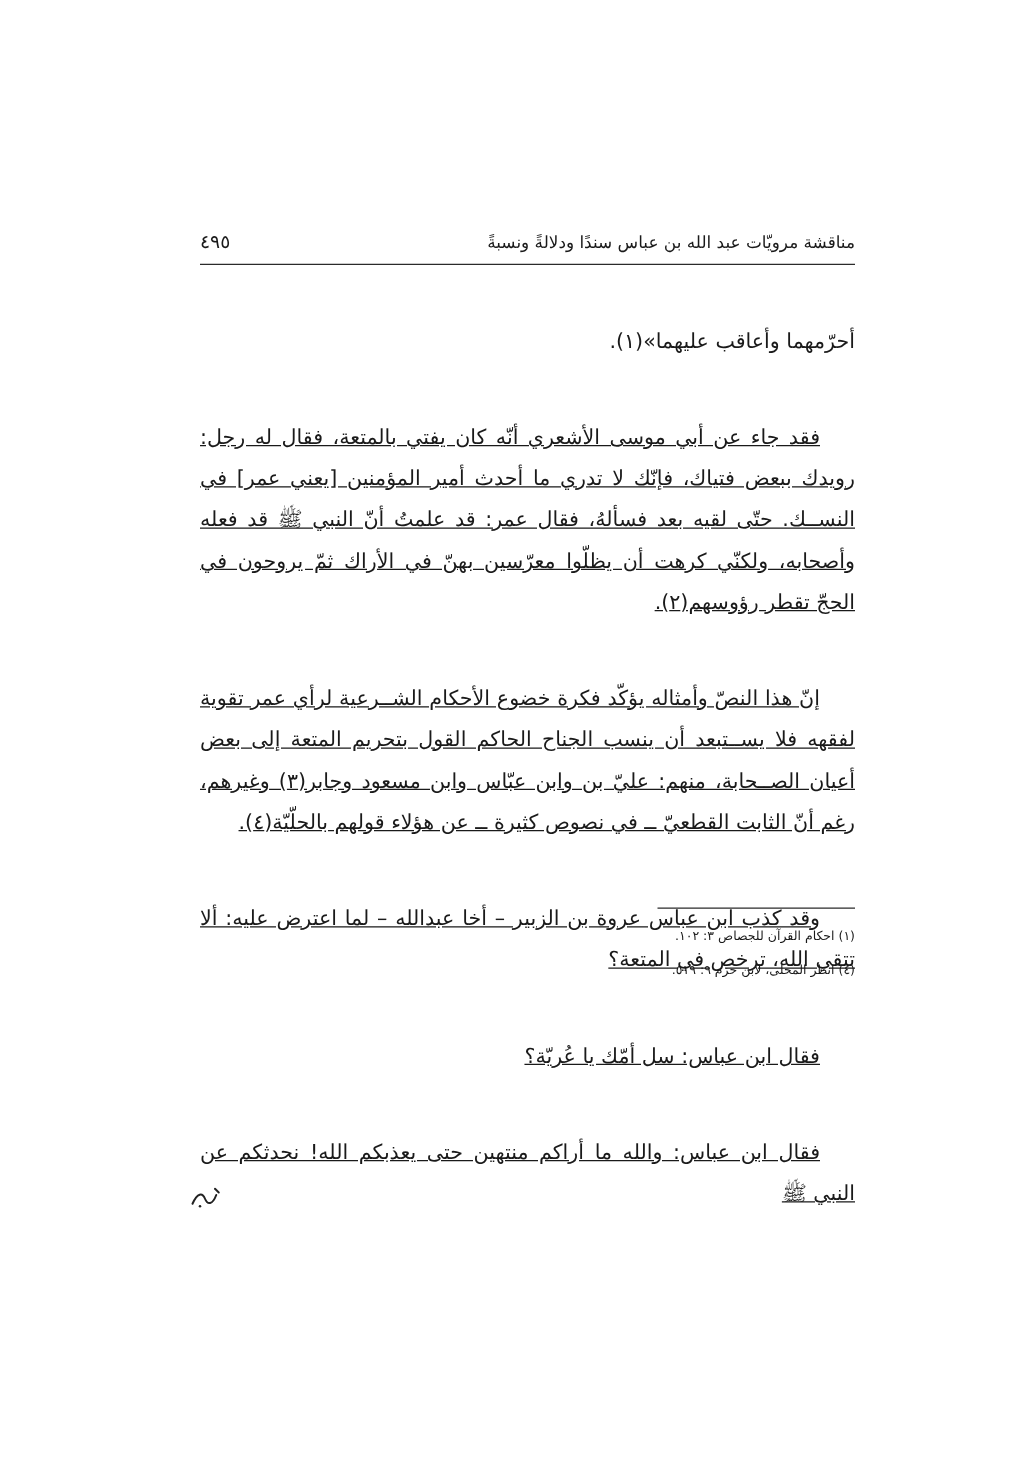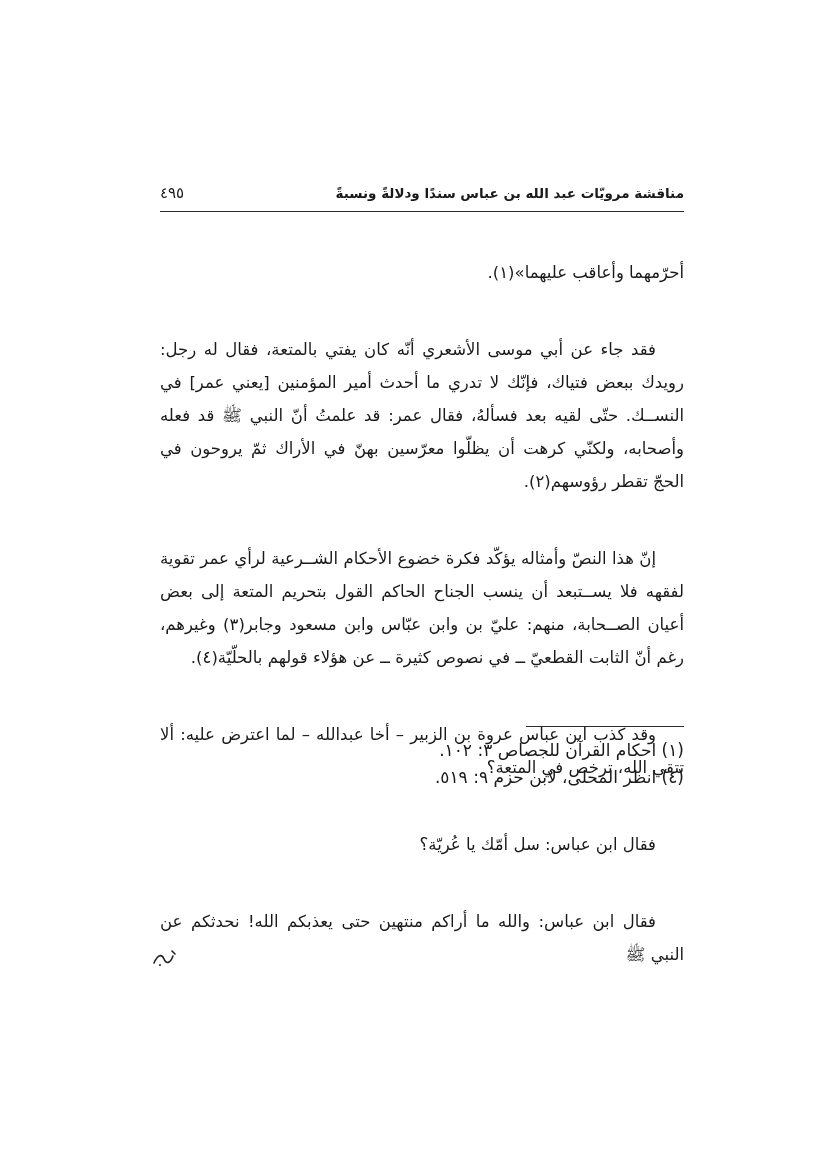--- a/index.html
+++ b/index.html
@@ -21,56 +21,56 @@
     width: 524px;
     direction: rtl;
   }
   .header-row {
     display: flex;
     justify-content: space-between;
     align-items: baseline;
   }
   .header-title {
     font-size: 13.5px;
-    font-weight: bold;
+    font-weight: normal;
     letter-spacing: 0;
   }
   .page-number {
     font-size: 15px;
     font-weight: normal;
     text-align: right;
   }
   .header-rule {
     border: none;
     border-top: 1.4px solid #2b2b2b;
     margin-top: 9px;
     margin-bottom: 14px;
   }
   .body-text p {
     font-size: 16.5px;
     line-height: 33px;
     text-align: justify;
     text-align-last: right;
     margin-top: 44px;
   }
-  .body-text p.indent { text-indent: 28px; }
+  .body-text p.indent { text-indent: 28px; text-decoration: underline; }
   .footnotes-section {
     position: absolute;
     top: 726px;
     right: 142px;
     width: 524px;
     direction: rtl;
   }
   .footnote-sep {
     width: 158px;
     border-top: 1.2px solid #2b2b2b;
     margin-bottom: 10px;
   }
   .footnote {
-    font-size: 17px;
+    font-size: 10px;
     line-height: 26.5px;
     text-align: justify;
     text-align-last: right;
     padding-right: 24px;
     text-indent: -24px;
   }
   .ornament {
     position: absolute;
     left: 152px;
     top: 946px;

